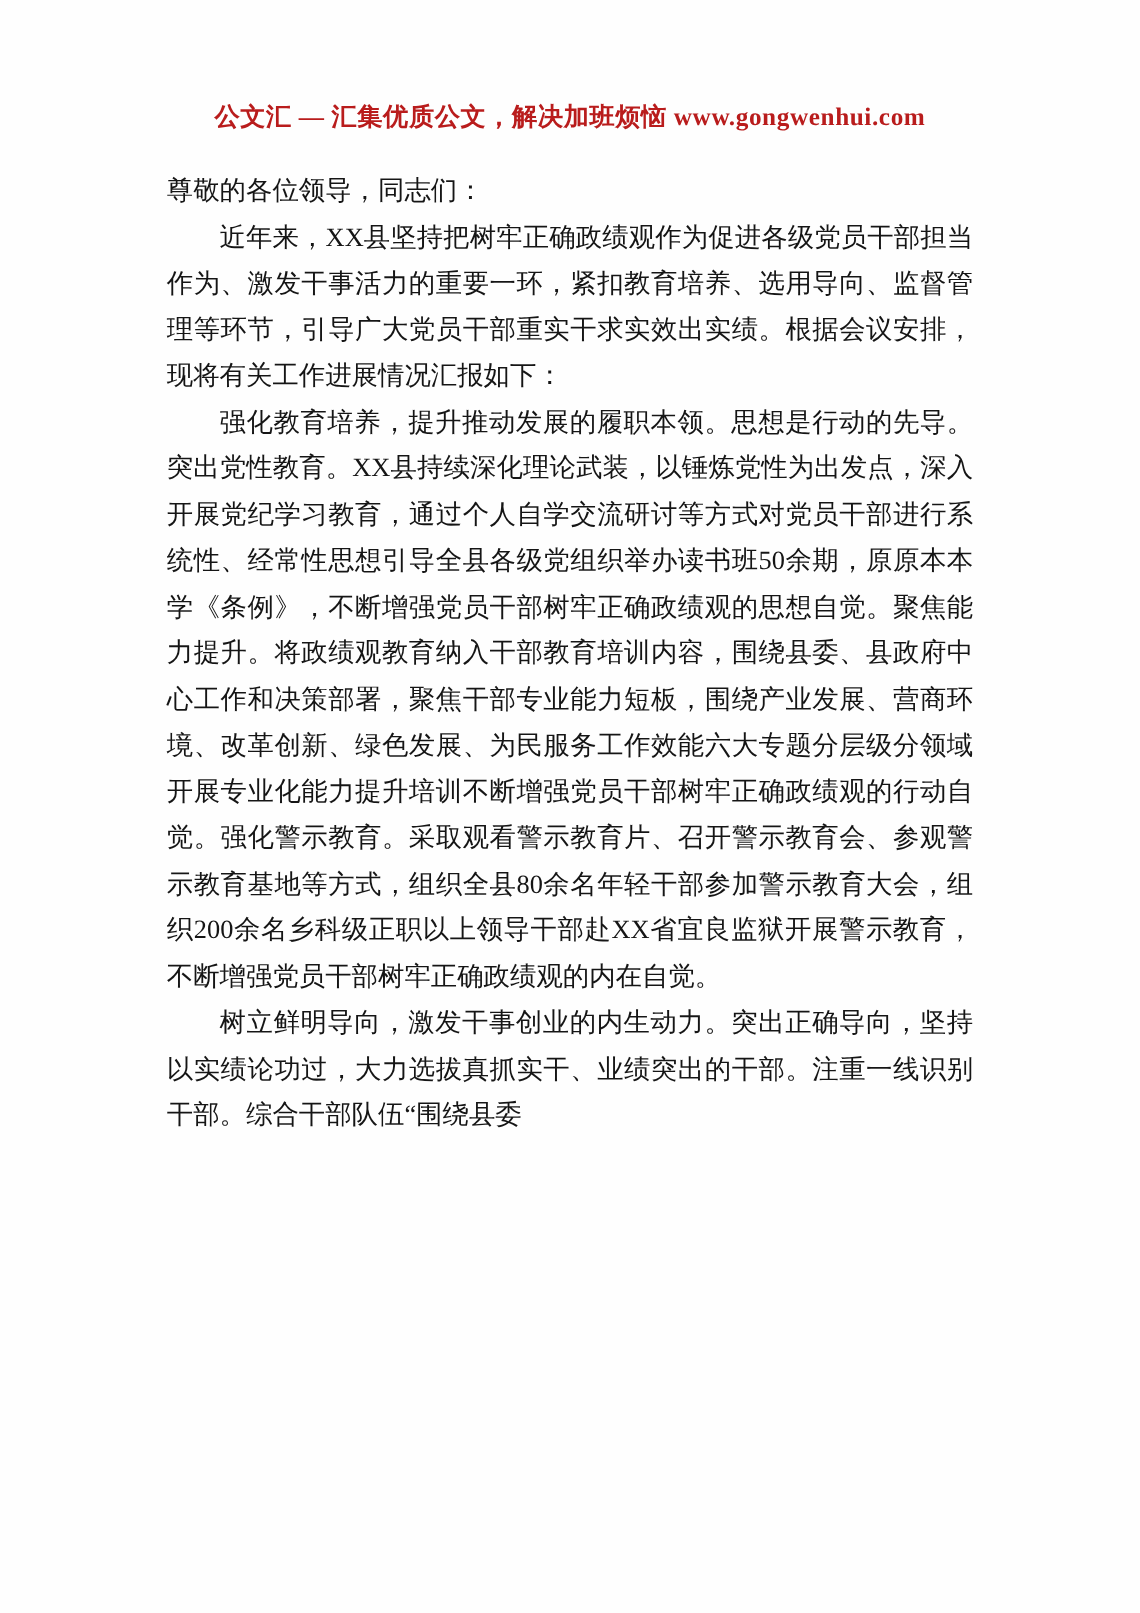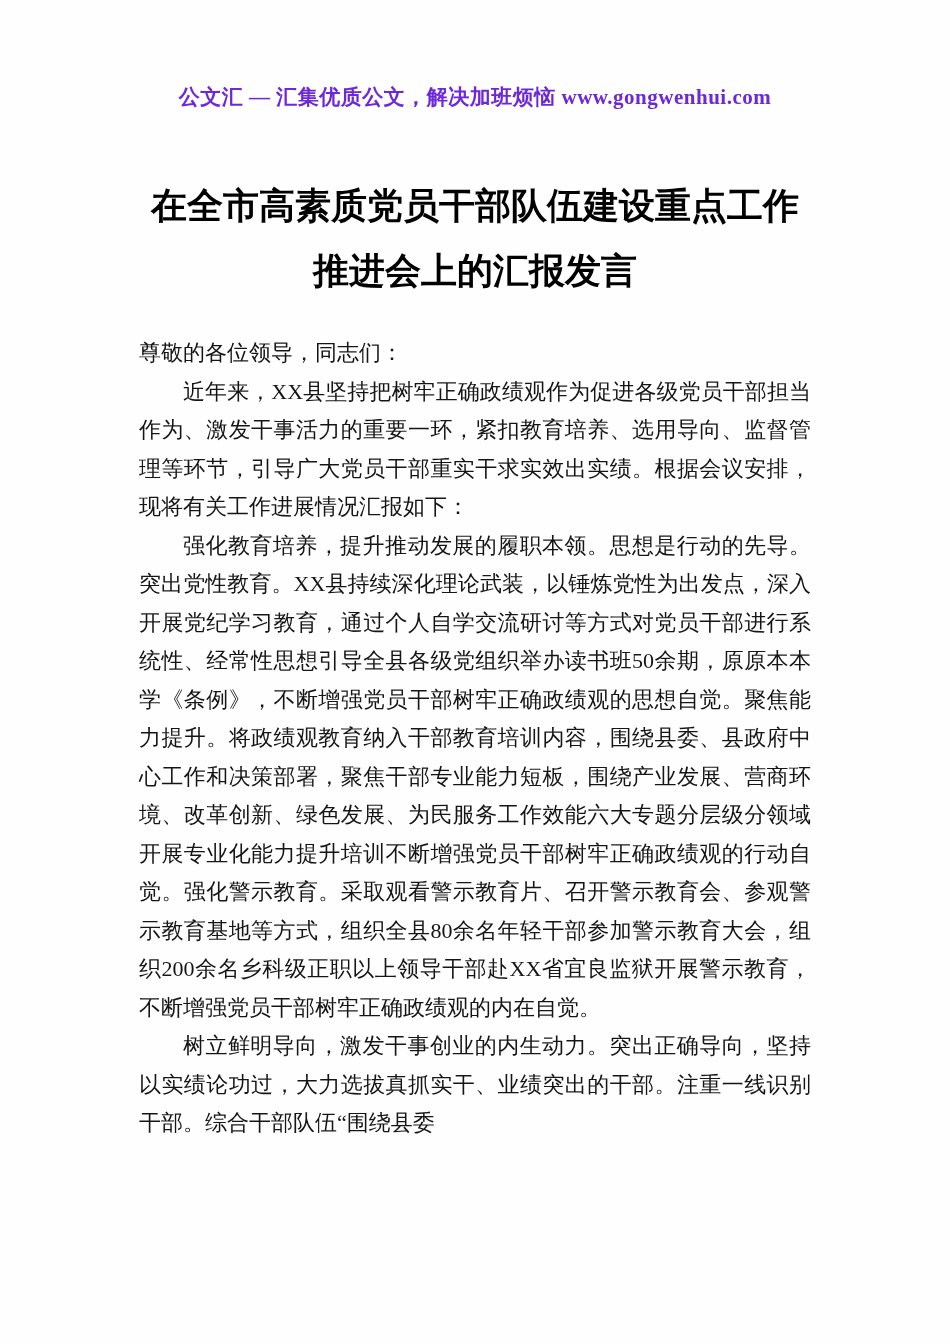--- a/index.html
+++ b/index.html
@@ -17,21 +17,21 @@
     height: 1344px;
     background: #fefefe;
     position: relative;
   }
   .watermark {
     padding-top: 84px;
     text-align: center;
     font-size: 21px;
     line-height: 26px;
     font-weight: 700;
-    color: #6d28d9;
+    color: #b91c1c;
     letter-spacing: 0.5px;
   }
   .doc-title {
     margin-top: 64px;
     text-align: center;
     font-size: 36px;
     line-height: 65px;
     font-weight: 700;
     color: #000000;
   }
@@ -48,24 +48,20 @@
   .doc-body p { margin: 0; padding: 0; }
   .doc-body p.indent { text-indent: 2em; }
 </style>
 </head>
 <body>
 
 <div class="page">
 
   <div class="watermark">公文汇 — 汇集优质公文，解决加班烦恼 www.gongwenhui.com</div>
 
-  <div class="doc-title">
-    <span class="t-line">在全市高素质党员干部队伍建设重点工作</span>
-    <span class="t-line">推进会上的汇报发言</span>
-  </div>
 
   <div class="doc-body">
     <p>尊敬的各位领导，同志们：</p>
     <p class="indent">近年来，XX县坚持把树牢正确政绩观作为促进各级党员干部担当作为、激发干事活力的重要一环，紧扣教育培养、选用导向、监督管理等环节，引导广大党员干部重实干求实效出实绩。根据会议安排，现将有关工作进展情况汇报如下：</p>
     <p class="indent">强化教育培养，提升推动发展的履职本领。思想是行动的先导。突出党性教育。XX县持续深化理论武装，以锤炼党性为出发点，深入开展党纪学习教育，通过个人自学交流研讨等方式对党员干部进行系统性、经常性思想引导全县各级党组织举办读书班50余期，原原本本学《条例》，不断增强党员干部树牢正确政绩观的思想自觉。聚焦能力提升。将政绩观教育纳入干部教育培训内容，围绕县委、县政府中心工作和决策部署，聚焦干部专业能力短板，围绕产业发展、营商环境、改革创新、绿色发展、为民服务工作效能六大专题分层级分领域开展专业化能力提升培训不断增强党员干部树牢正确政绩观的行动自觉。强化警示教育。采取观看警示教育片、召开警示教育会、参观警示教育基地等方式，组织全县80余名年轻干部参加警示教育大会，组织200余名乡科级正职以上领导干部赴XX省宜良监狱开展警示教育，不断增强党员干部树牢正确政绩观的内在自觉。</p>
     <p class="indent">树立鲜明导向，激发干事创业的内生动力。突出正确导向，坚持以实绩论功过，大力选拔真抓实干、业绩突出的干部。注重一线识别干部。综合干部队伍“围绕县委</p>
   </div>
 
 </div>
 

